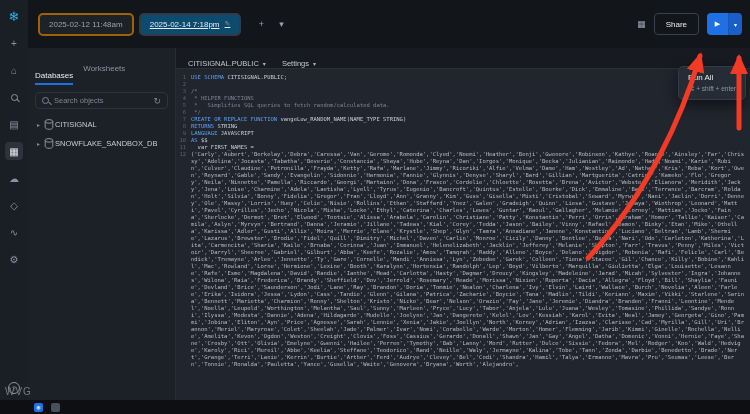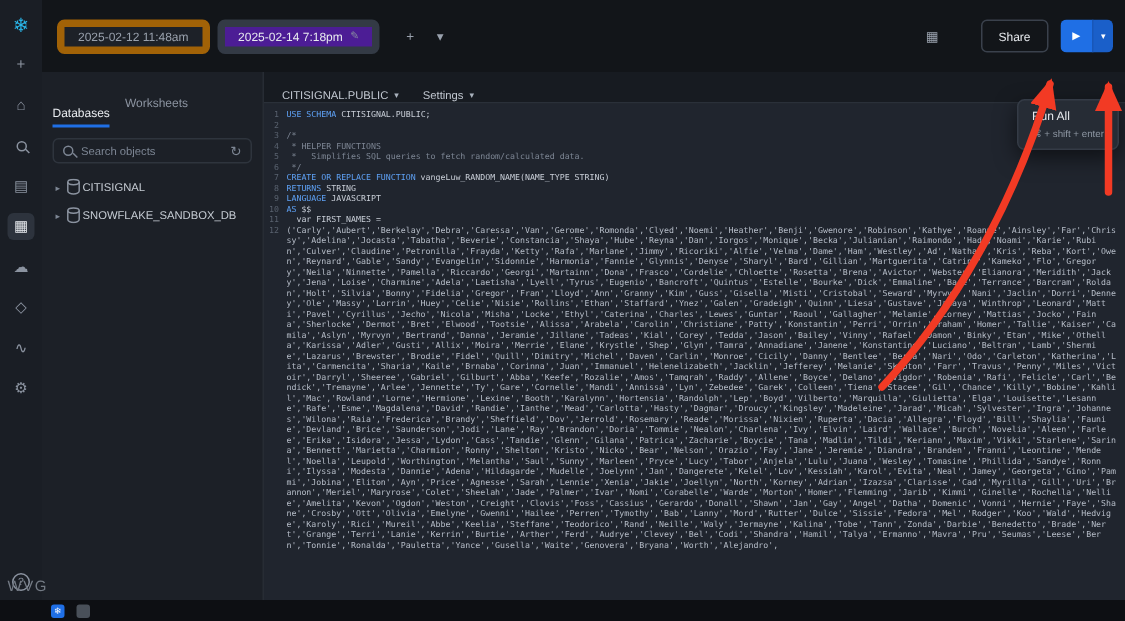--- a/index.html
+++ b/index.html
@@ -17,34 +17,34 @@
                     width:12px; height:12px; font-size:7px; }
   .mag { width:7px; height:7px; border:1.4px solid currentColor; border-radius:50%; position:relative; }
   .mag::after { content:''; position:absolute; width:4px; height:1.4px; background:currentColor;
                 right:-3.5px; bottom:-1.5px; transform:rotate(45deg); }
 
   
   #header { position:absolute; left:28px; top:0; right:0; height:48px; background:#121519;
             display:flex; align-items:center; padding:0 8px 0 10px; z-index:2; }
   .tabs { display:flex; align-items:center; gap:5px; }
   .tab { height:23px; padding:0 9px; display:flex; align-items:center; gap:5px; font-size:8px;
-         border-radius:5px; background:#1d2128; border:5px solid #a16207; color:#99a1ad; cursor:pointer; white-space:nowrap; }
-  .tab.active { background:#4c1d95; color:#e8ebef; border-color:#333a45; }
+         border-radius:5px; background:#1d2128; border:2px solid #a16207; color:#99a1ad; cursor:pointer; white-space:nowrap; }
+  .tab.active { background:#0c4a6e; color:#e8ebef; border-color:#333a45;text-decoration:underline; }
   .tab .edit { font-size:7px; color:#8b93a0; }
   .tab-tools { display:flex; align-items:center; gap:4px; margin-left:7px; color:#99a1ad; }
   .tab-tool { width:16px; height:16px; display:flex; align-items:center; justify-content:center;
               font-size:9px; border-radius:3px; cursor:pointer; }
   .hdr-right { margin-left:auto; display:flex; align-items:center; gap:8px; }
   .hdr-icon { color:#99a1ad; font-size:9px; cursor:pointer; }
   .ctx { display:flex; align-items:center; gap:4px; font-size:7.5px; color:#aab2bd; cursor:pointer; white-space:nowrap; }
   .dot-sep { color:#6d747e; font-size:7.5px; }
   .user-dot { color:#8b93a0; font-size:7px; }
   .chev { font-size:6px; color:#aab2bd; }
   .share-btn { height:22px; padding:0 11px; border:1px solid #3a414c; border-radius:4px;
-               display:flex; align-items:center; font-size:8px; color:#e8ebef; cursor:pointer; background:transparent;margin-left:20px; }
+               display:flex; align-items:center; font-size:8px; color:#e8ebef; cursor:pointer; background:transparent; }
   .run-split { display:flex; height:22px; border-radius:4px; overflow:hidden; cursor:pointer; }
   .run-play { width:21px; background:#1f6fe5; display:flex; align-items:center; justify-content:center;
               color:#fff; font-size:7px; }
   .run-chev { width:14px; background:#1a5fc9; display:flex; align-items:center; justify-content:center;
               color:#fff; font-size:6px; border-left:1px solid #1857b8; }
 
   
   #run-menu { position:absolute; top:66px; right:4px; min-width:62px; background:#262c35;
               border:1px solid #343b46; border-radius:5px; padding:6px 9px; z-index:6;
               box-shadow:0 5px 14px rgba(0,0,0,.55); cursor:pointer; }

